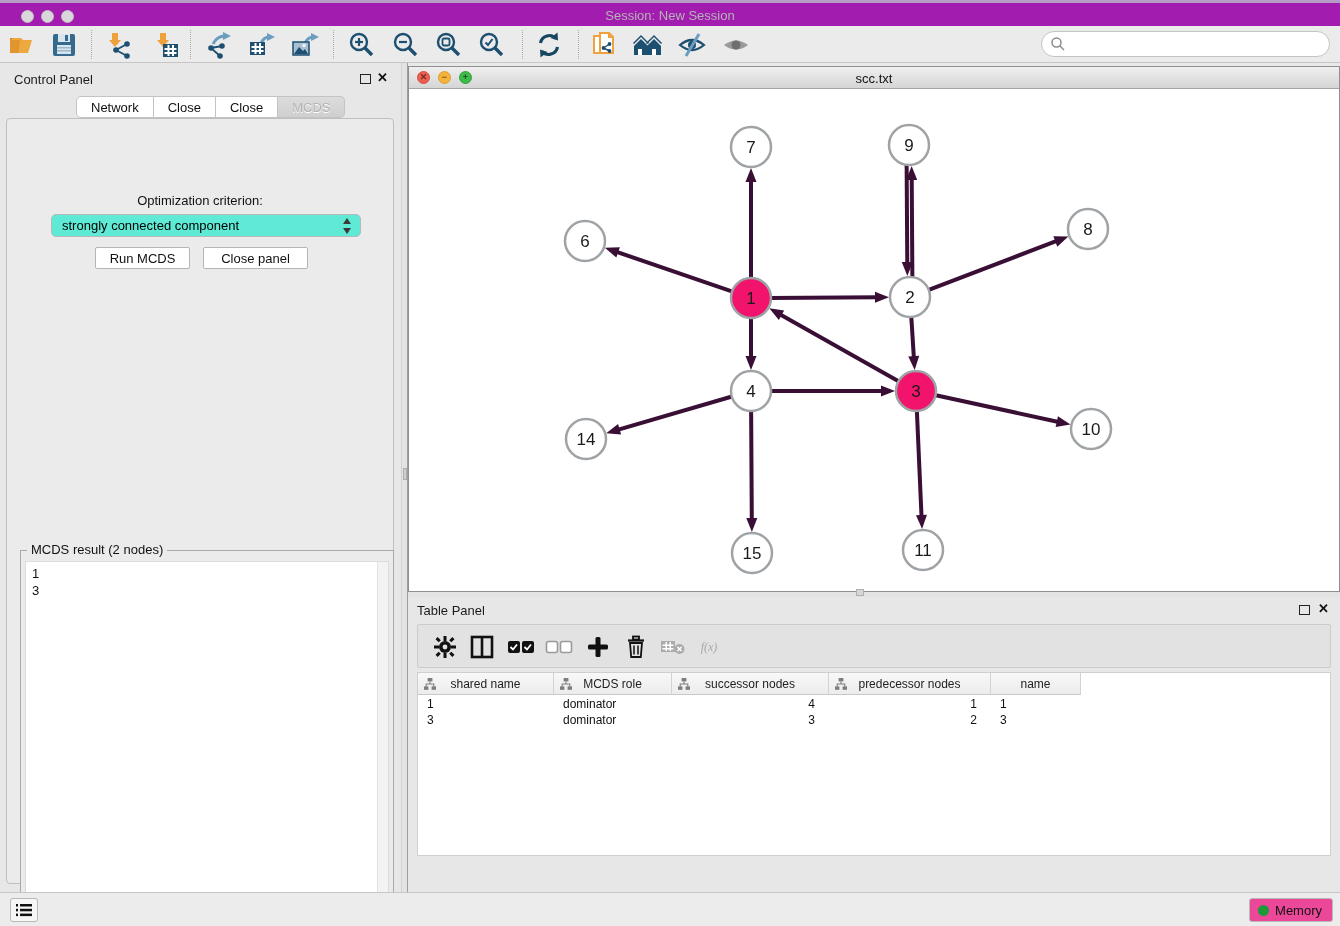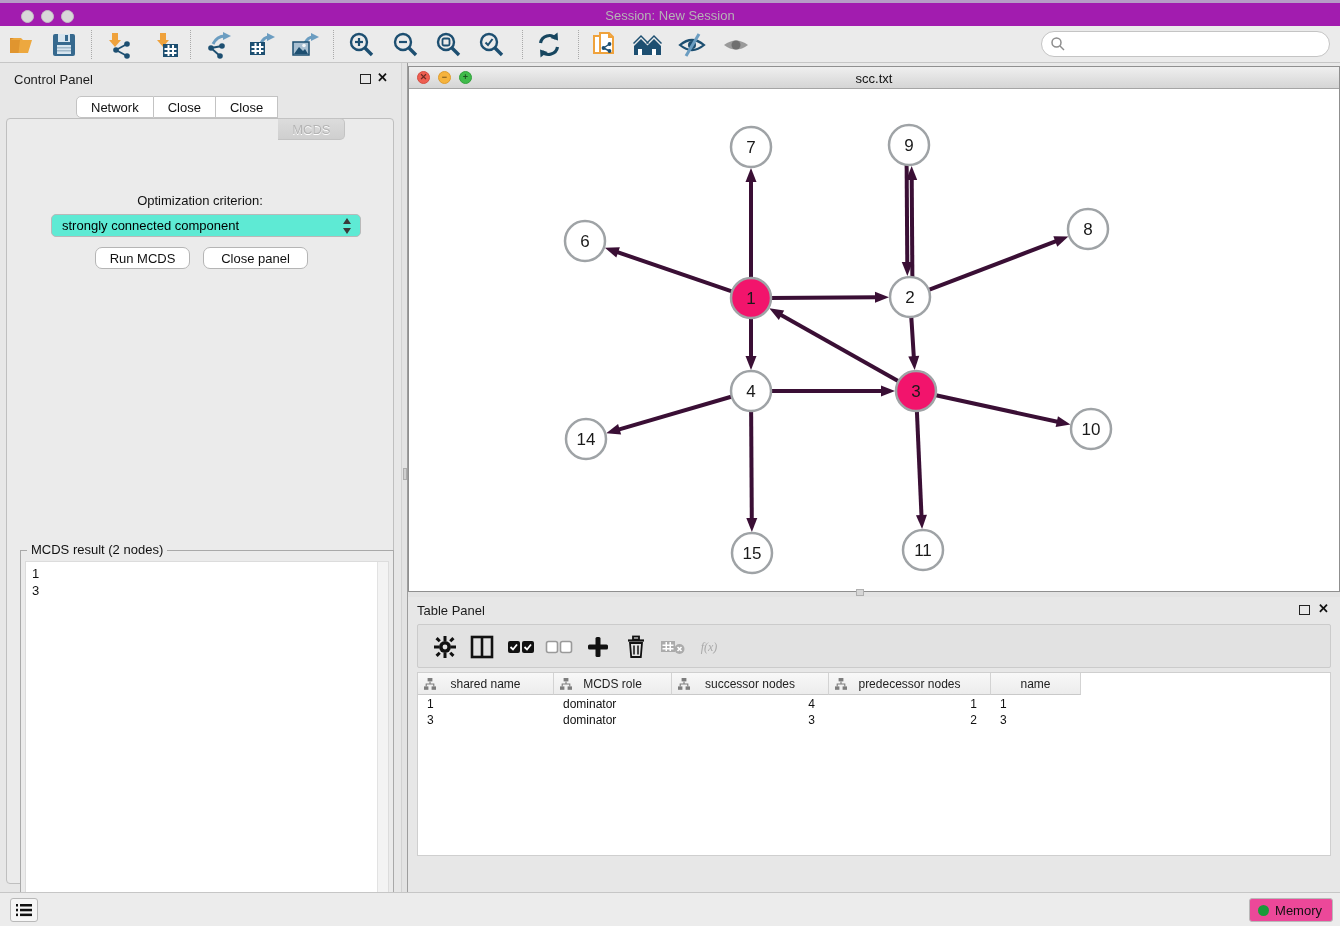--- a/index.html
+++ b/index.html
@@ -28,31 +28,31 @@
   .control-panel { position:absolute; left:0; top:63px; width:401px; height:829px; background:#e7e7e7; }
   .cp-title { position:absolute; left:14px; top:9px; font-size:13px; color:#1b1b1b; }
   .win-float { position:absolute; width:11px; height:10px; border:1.5px solid #222; background:transparent; }
   .win-close { position:absolute; font-size:13px; font-weight:bold; color:#111; line-height:10px; }
   .cp-content { position:absolute; left:6px; right:7px; top:55px; bottom:8px;
     background:#ebebeb; border:1px solid #bfbfbf; border-radius:4px; }
   .tabrow { position:absolute; display:flex; }
   .tabseg { height:22px; display:flex; align-items:center; justify-content:center;
     background:#fff; border:1px solid #c3c3c3; border-left:none; font-size:13px; color:#111; padding:0 14px; }
   .tabseg:first-child { border-left:1px solid #c3c3c3; border-radius:5px 0 0 5px; }
-  .tabseg:last-child { border-radius:0 5px 5px 0;margin-top:22px; }
+  .tabseg:last-child { border-radius:0 5px 5px 0; }
   .tabseg.sel { background:linear-gradient(#dcdcdc,#cfcfcf); color:#b4b4b4; text-shadow:0 1px 0 #fff; }
   .opt-label { position:absolute; left:0; right:0; top:74px; text-align:center; font-size:13px; color:#111; }
   .selectbox { position:absolute; left:44px; top:95px; width:310px; height:23px; background:#5eead4;
     border:1px solid #b9b9b9; border-radius:5px; display:flex; align-items:center; font-size:13px; padding-left:10px; }
   .stepper { position:absolute; right:8px; top:3px; width:10px; height:16px; }
   .stepper .up { position:absolute; top:0; left:1px; width:0; height:0;
     border-left:4px solid transparent; border-right:4px solid transparent; border-bottom:6px solid #3a3a3a; }
   .stepper .dn { position:absolute; bottom:0; left:1px; width:0; height:0;
     border-left:4px solid transparent; border-right:4px solid transparent; border-top:6px solid #3a3a3a; }
-  .btn { position:absolute; height:22px; background:#fff; border:1px solid #b5b5b5; border-radius:7px;
+  .btn { position:absolute; height:22px; background:#fff; border:1px solid #b5b5b5; border-radius:2px;
     font-size:13px; color:#111; display:flex; align-items:center; justify-content:center; }
   .groupbox { position:absolute; left:13px; width:374px; top:431px; height:384px;
     border:1px solid #a9a9a9; background:#ebebeb; }
   .groupbox .legend { position:absolute; top:-9px; left:6px; background:#ebebeb; padding:0 4px; font-size:13px; color:#111; }
   .groupbox .resultarea { position:absolute; left:4px; right:4px; top:10px; bottom:4px; background:#fff;
     border:1px solid #dcdcdc; font-size:13px; color:#111; padding:3px 0 0 6px; line-height:17px; }
   .groupbox .scrolltrack { position:absolute; right:0; top:0; bottom:0; width:11px; background:#f3f3f3; border-left:1px solid #e2e2e2; }
 
   
   .v-splitter { position:absolute; left:401px; top:63px; width:7px; height:829px; background:#e3e3e3; border-left:1px solid #d2d2d2; border-right:1px solid #9d9d9d; }

